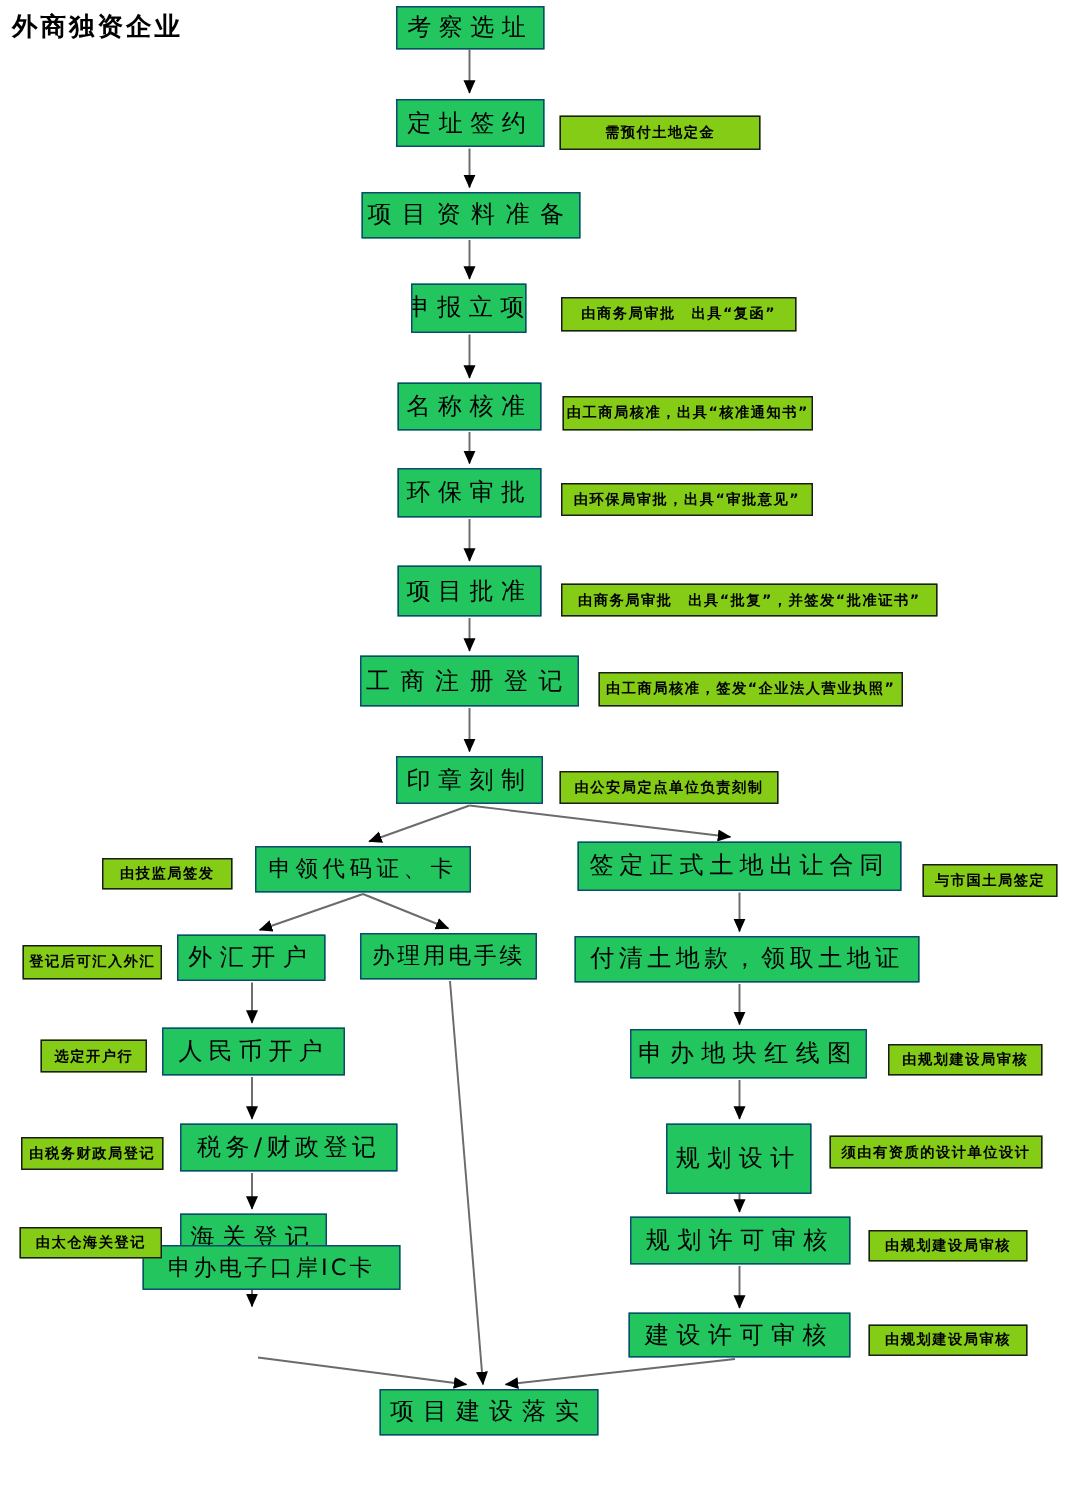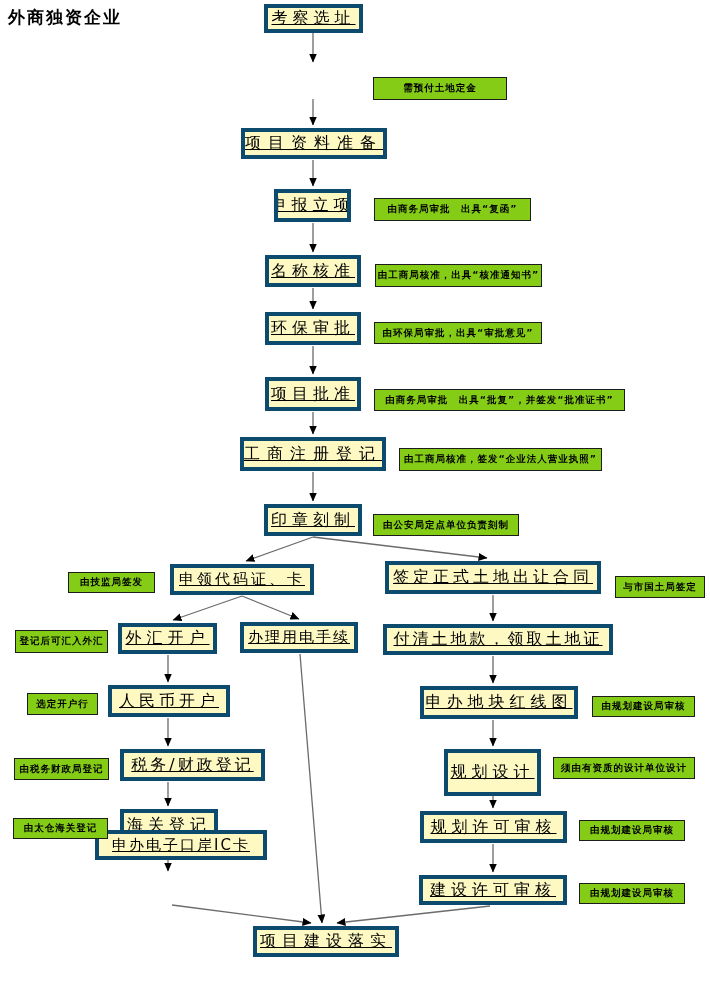--- a/index.html
+++ b/index.html
@@ -5,23 +5,23 @@
   html,body{margin:0;padding:0;background:#ffffff;}
   .canvas{
     position:relative;width:710px;height:990px;background:#ffffff;overflow:hidden;
     font-family:"DejaVu Sans","Liberation Sans",sans-serif;color:#000;
   }
   .title{
     position:absolute;left:8px;top:6px;font-size:17px;font-weight:bold;
     letter-spacing:2px;color:#000;white-space:nowrap;
   }
   .node{
-    position:absolute;box-sizing:border-box;background:#fef9c3;border:4px solid #0c4a6e;
+    position:absolute;box-sizing:border-box;background:#22c55e;border:1px solid #0c4a6e;
     display:flex;align-items:center;justify-content:center;
-    font-size:16px;letter-spacing:5px;white-space:nowrap;overflow:hidden;text-decoration:underline;
+    font-size:16px;letter-spacing:5px;white-space:nowrap;overflow:hidden;
   }
   .note{
     position:absolute;box-sizing:border-box;background:#84cc16;border:1px solid #1c1c1c;
     display:flex;align-items:center;justify-content:center;
     font-size:9.5px;font-weight:bold;letter-spacing:1px;white-space:nowrap;overflow:hidden;
   }
   svg.wires{position:absolute;left:0;top:0;pointer-events:none;}
   svg.wires line{stroke:#6b6b6b;stroke-width:1.3;}
 </style>
 </head>
@@ -57,20 +57,21 @@
     <line x1="172" y1="905" x2="311" y2="923" marker-end="url(#arw)"></line>
     <line x1="493" y1="595" x2="493" y2="621" marker-end="url(#arw)"></line>
     <line x1="493" y1="656" x2="493" y2="683" marker-end="url(#arw)"></line>
     <line x1="493" y1="720" x2="493" y2="746" marker-end="url(#arw)"></line>
     <line x1="493" y1="781" x2="493" y2="808" marker-end="url(#arw)"></line>
     <line x1="493" y1="844" x2="493" y2="872" marker-end="url(#arw)"></line>
     <line x1="490" y1="906" x2="337" y2="923" marker-end="url(#arw)"></line>
   </svg>
 
   <div class="node" style="left:264px;top:4px;width:99px;height:29px;">考察选址</div>
+  <div class="node" style="left:264px;top:66px;width:99px;height:32px;">定址签约</div>
   <div class="node" style="left:241px;top:128px;width:146px;height:31px;letter-spacing:7px;">项目资料准备</div>
   <div class="node" style="left:274px;top:189px;width:77px;height:33px;">申报立项</div>
   <div class="node" style="left:265px;top:255px;width:96px;height:32px;">名称核准</div>
   <div class="node" style="left:265px;top:312px;width:96px;height:33px;">环保审批</div>
   <div class="node" style="left:265px;top:377px;width:96px;height:34px;">项目批准</div>
   <div class="node" style="left:240px;top:437px;width:146px;height:34px;letter-spacing:7px;">工商注册登记</div>
   <div class="node" style="left:264px;top:504px;width:98px;height:32px;">印章刻制</div>
 
   <div class="node" style="left:170px;top:564px;width:144px;height:31px;font-size:15px;letter-spacing:3px;">申领代码证、卡</div>
   <div class="node" style="left:385px;top:561px;width:216px;height:33px;letter-spacing:4px;">签定正式土地出让合同</div>

